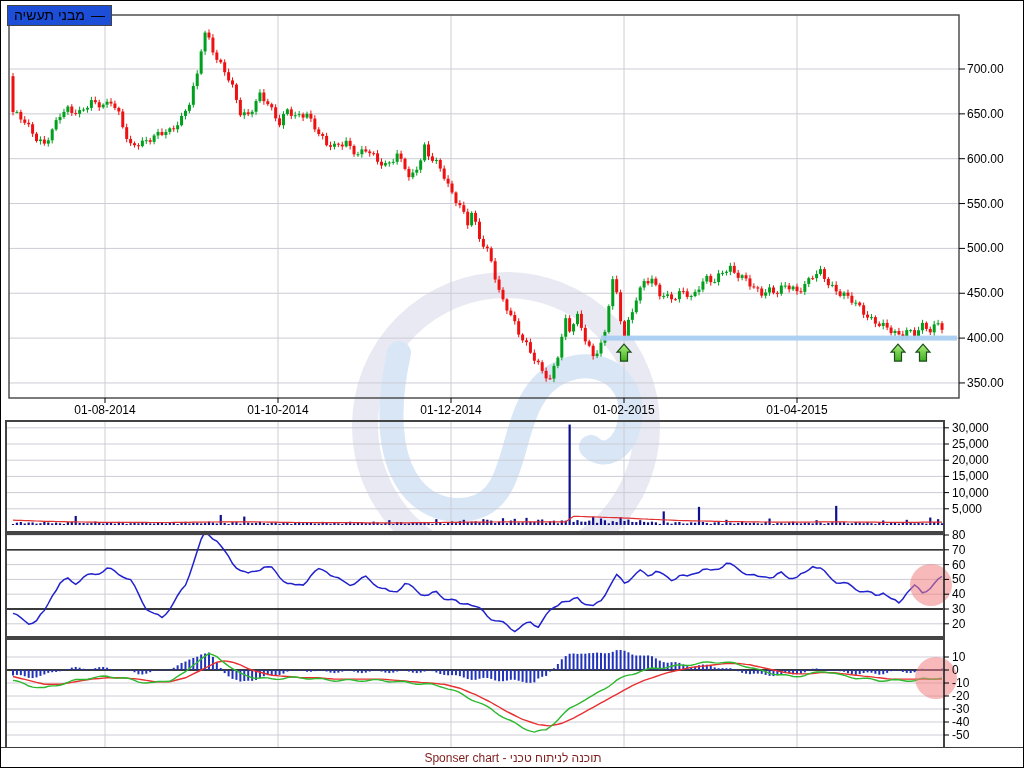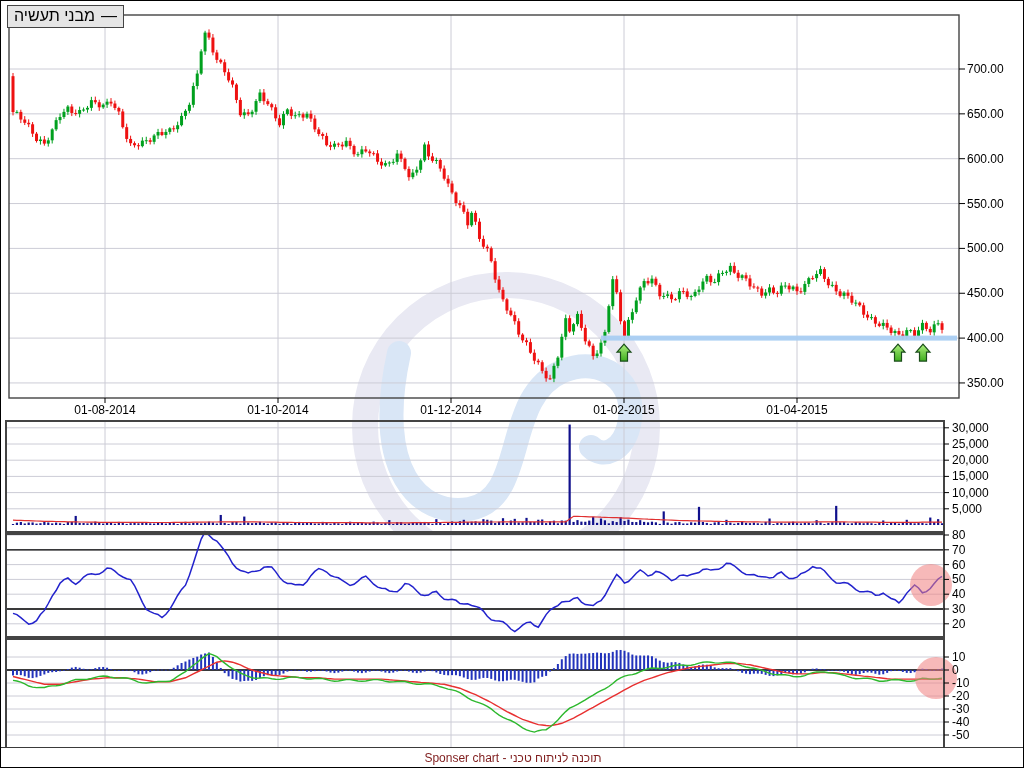--- a/index.html
+++ b/index.html
@@ -1,21 +1,21 @@
 <!DOCTYPE html>
 <html><head>
 <meta charset="utf-8">
 <style>
   html,body{margin:0;padding:0;background:#fff;}
   .page{position:relative;width:1024px;height:768px;background:#fff;border:1px solid #000;
         box-sizing:border-box;overflow:hidden;font-family:"Liberation Sans",sans-serif;}
   #chart-svg{position:absolute;left:0;top:0;}
   #chart-svg text{font-family:"Liberation Sans",sans-serif;font-size:12px;fill:#000;}
-  .legend-box{position:absolute;left:6px;top:4px;background:#e5e5e5;border:1px solid #444;
-        padding:1px 6px 2px 6px;font-size:16px;color:#000;z-index:5;display:flex;gap:6px;align-items:center;}
+  .legend-box{position:absolute;left:6px;top:4px;background:#1d4ed8;border:1px solid #444;
+        padding:1px 6px 2px 6px;font-size:14px;color:#000;z-index:5;display:flex;gap:6px;align-items:center;}
   .footer-bar{position:absolute;left:0;bottom:0;width:1024px;height:20px;border-top:1px solid #3a3a3a;
         box-sizing:border-box;display:flex;align-items:center;justify-content:center;
         font-size:12px;color:#7f1d1d;background:#fff;z-index:4;}
 </style>
 </head>
 <body>
 
 <div class="page">
   <svg id="chart-svg" width="1024" height="768" viewBox="0 0 1024 768">
       <defs>

